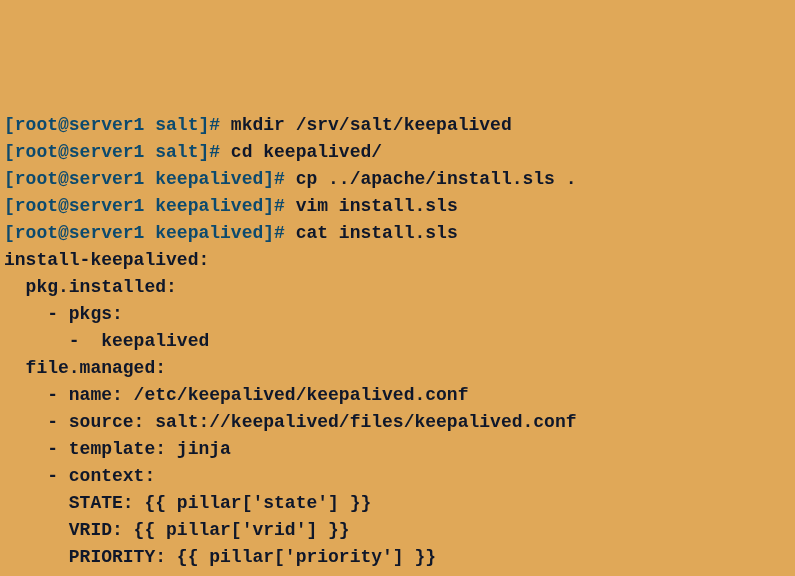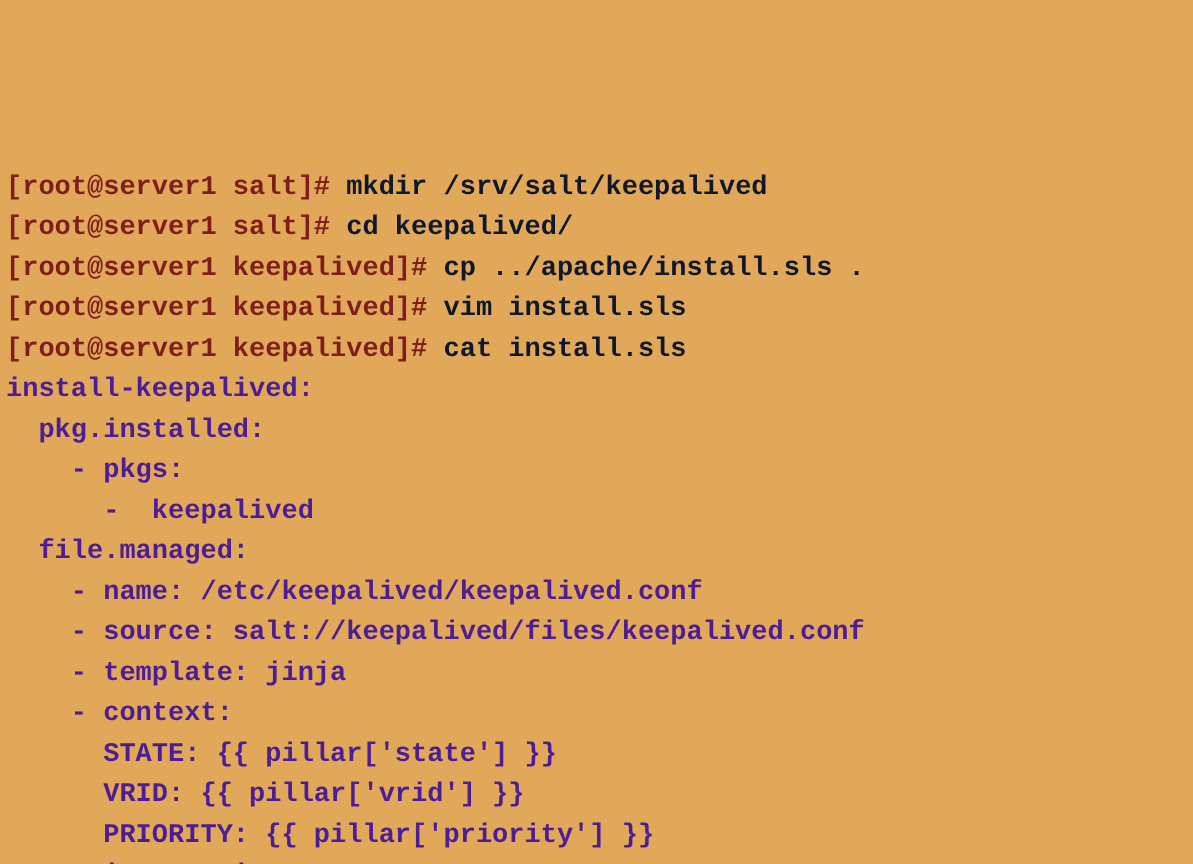--- a/index.html
+++ b/index.html
@@ -13,27 +13,27 @@
       font-size: 18px;
       font-weight: bold;
       line-height: 1.5;
       padding: 4px;
       white-space: pre;
       width: 795px;
       height: 576px;
       overflow: hidden;
     }
     .prompt-bracket {
-      color: #7f1d1d;
+      color: #0c4a6e;
     }
     .cmd {
       color: #0f172a;
     }
     .output {
-      color: #4c1d95;
+      color: #0f172a;
     }
     .line {
       display: block;
     }
   </style>
 </head>
 <body>
 
 
 

